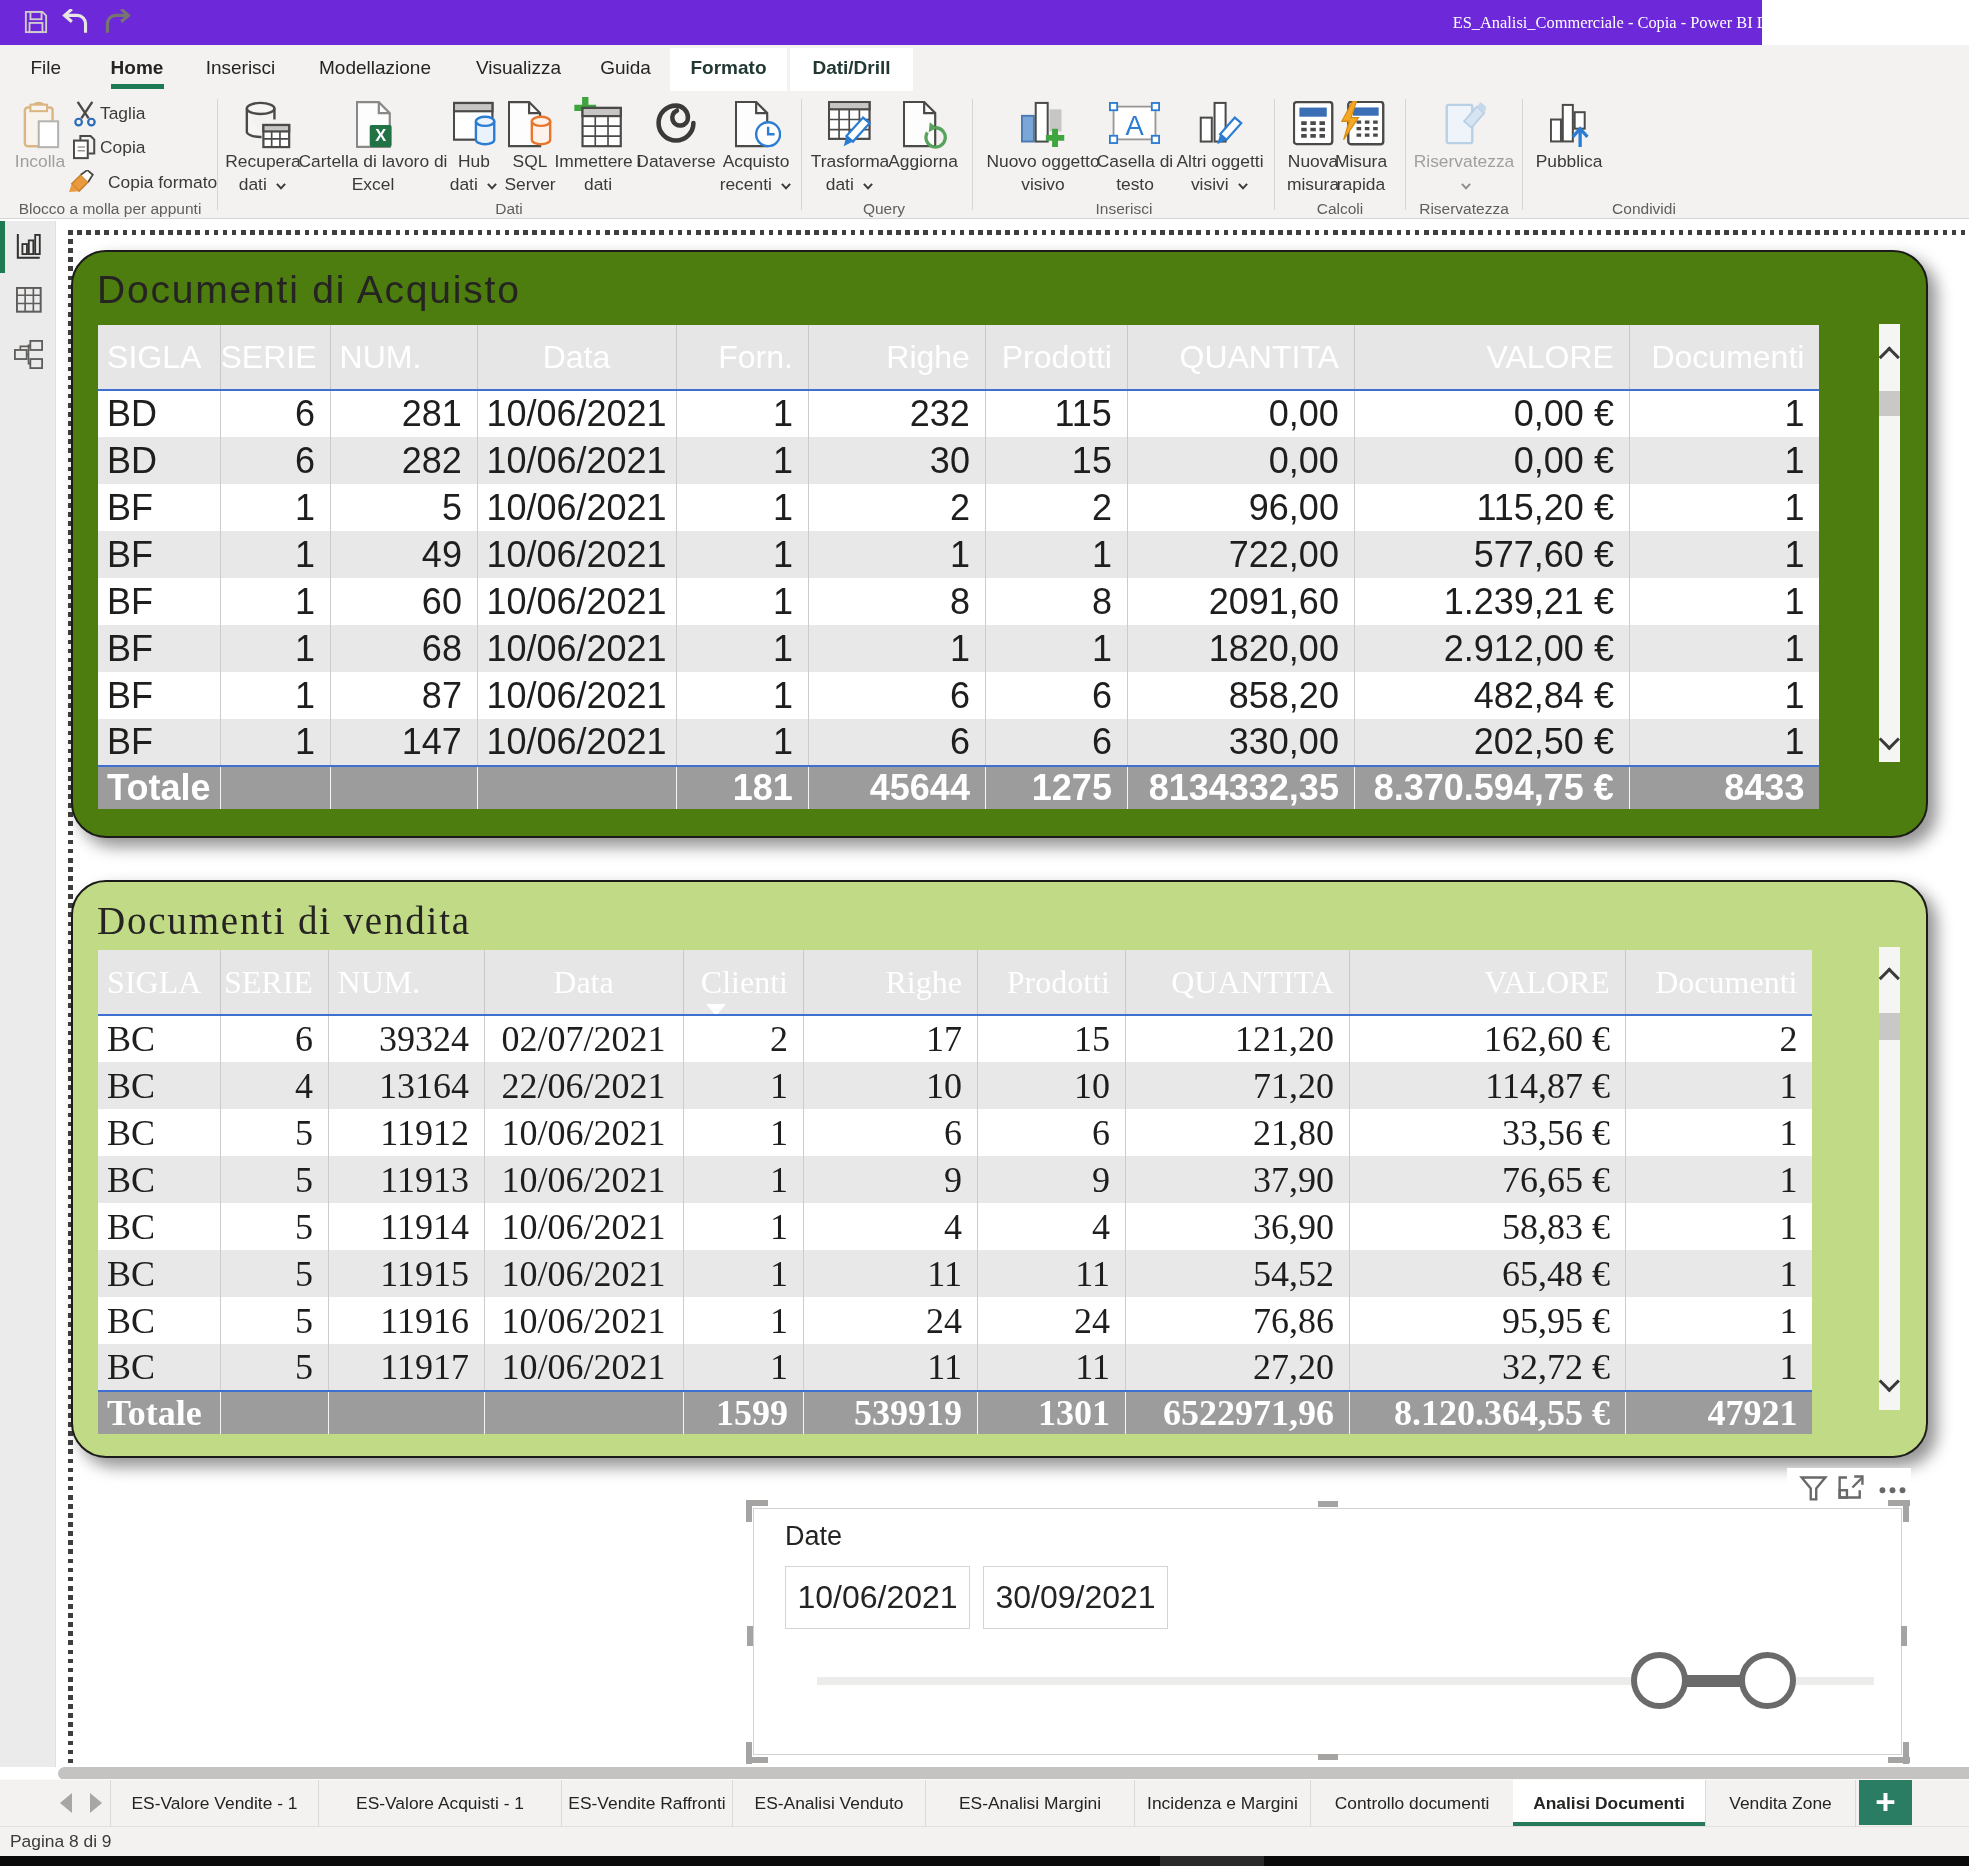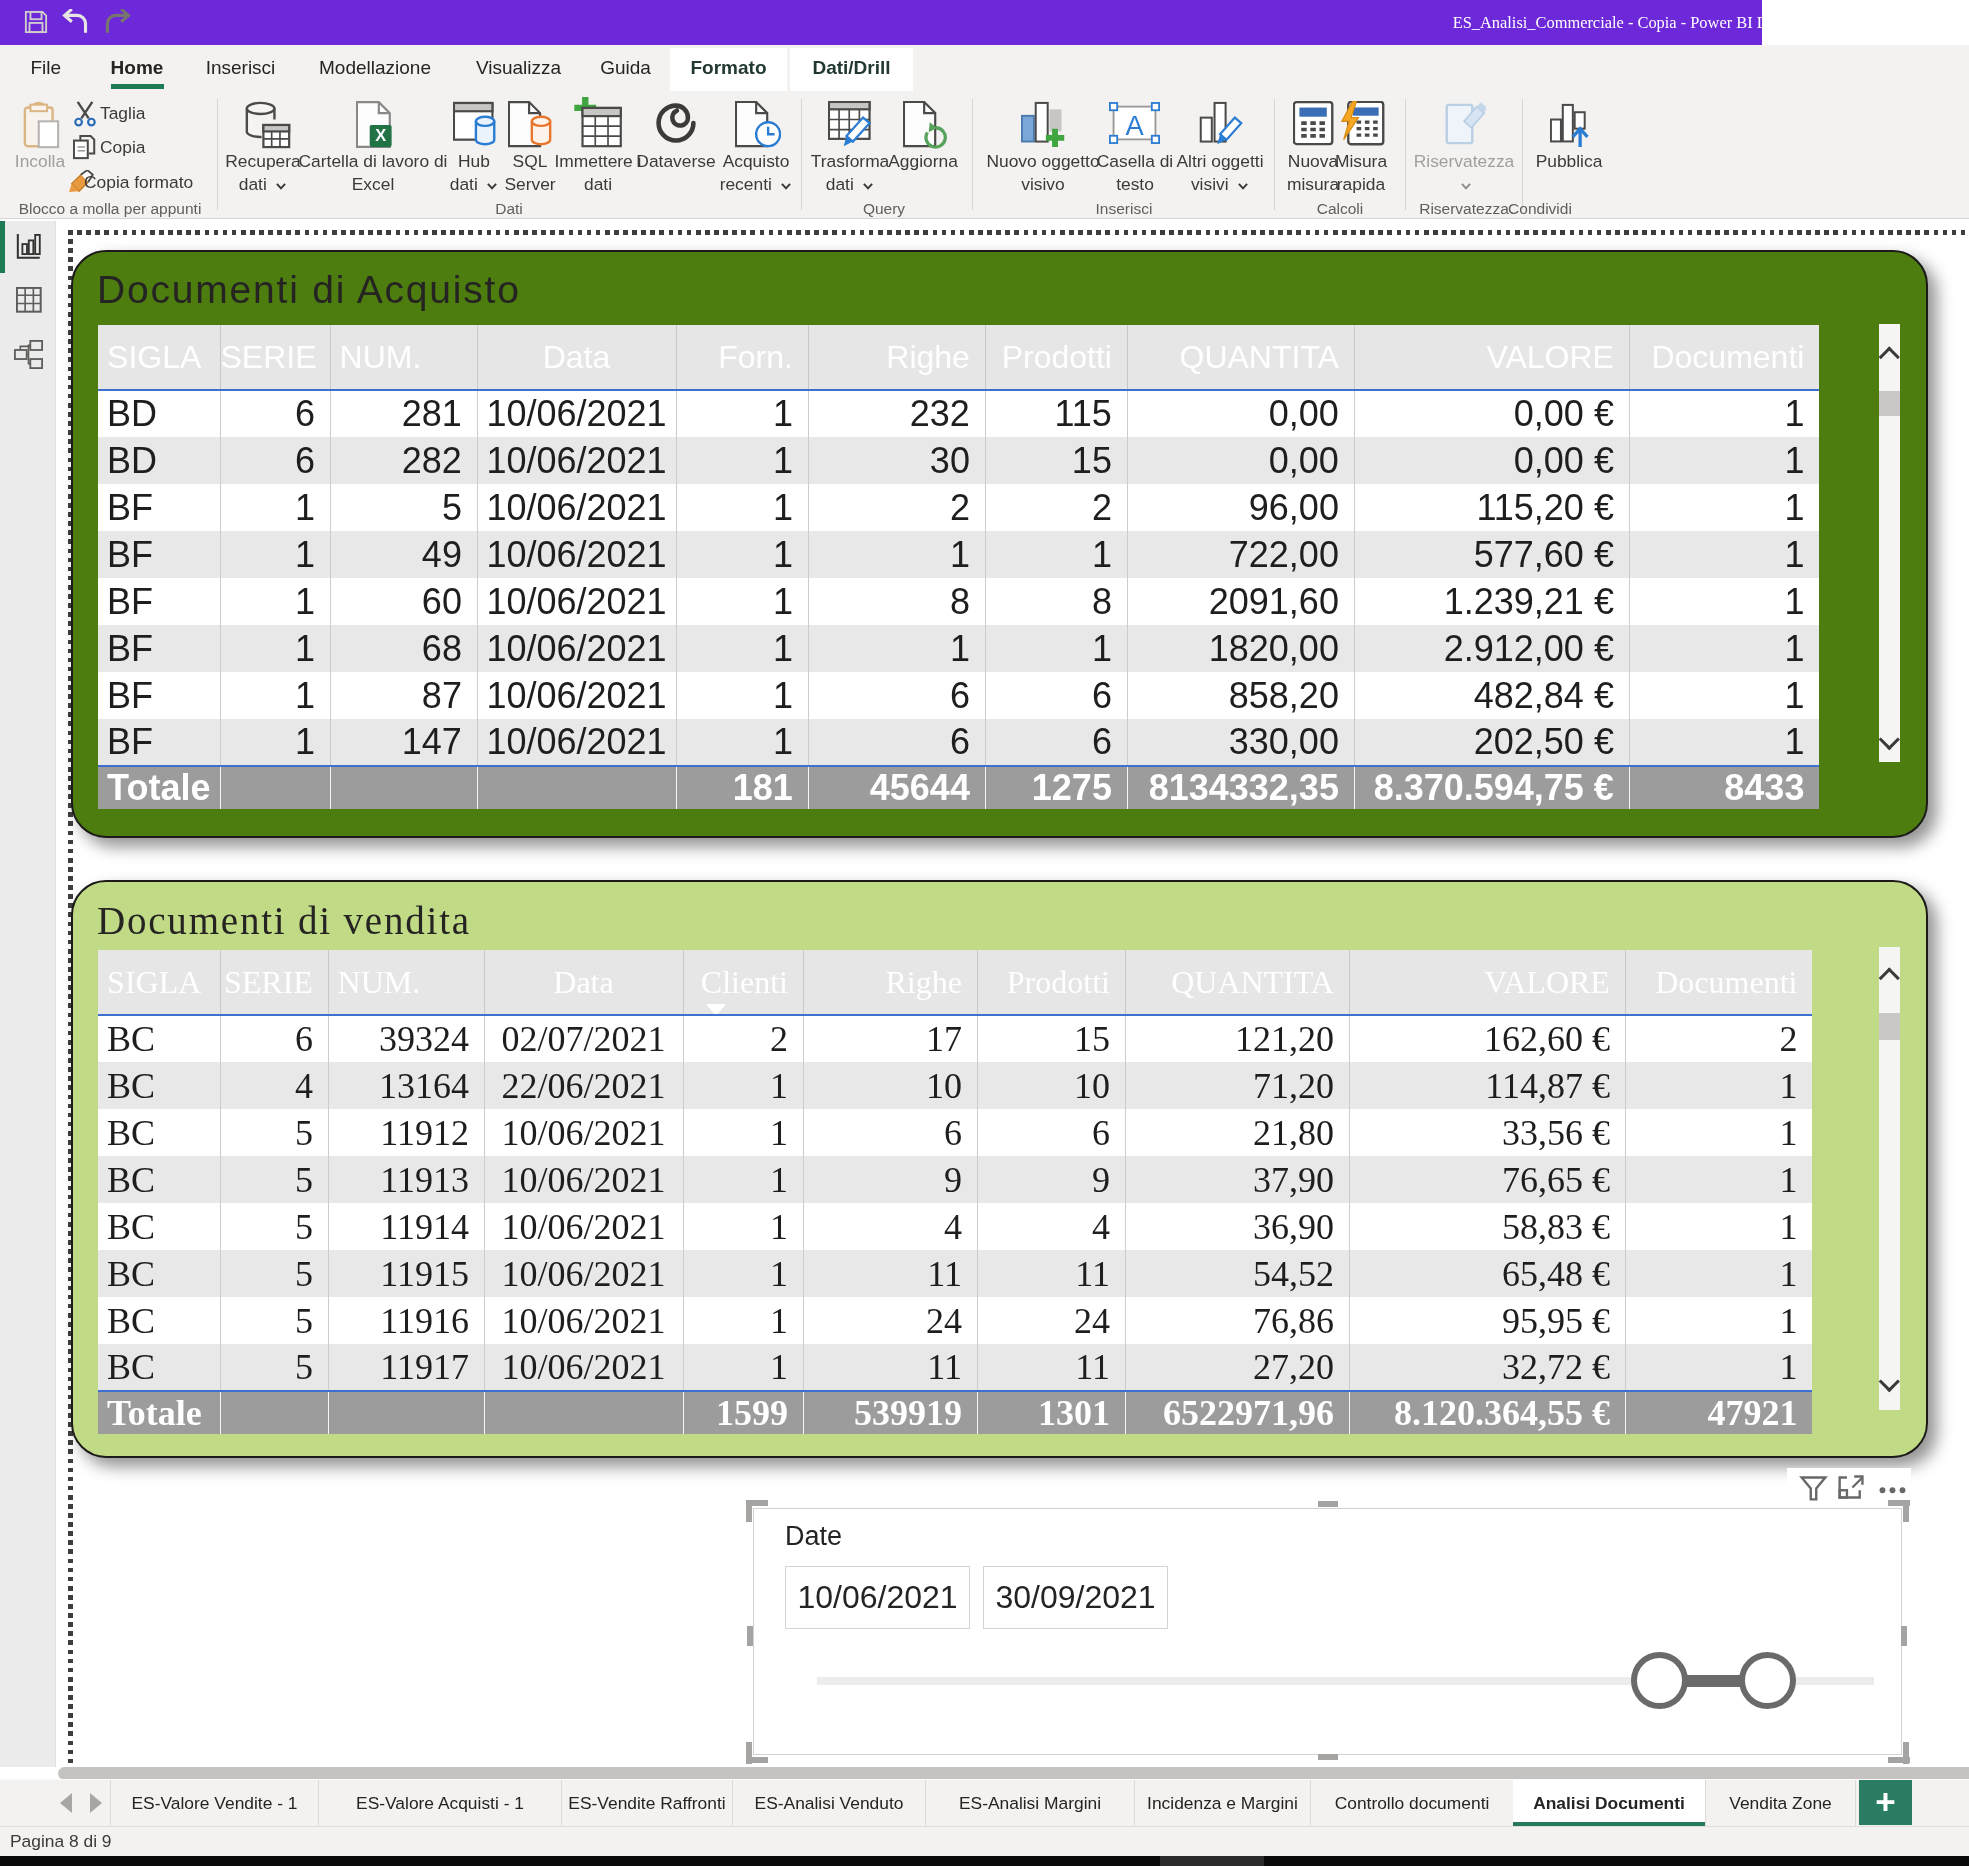--- a/index.html
+++ b/index.html
@@ -139,21 +139,21 @@
 <div class="gsep" style="left:972px"></div>
 <div class="gsep" style="left:1274px"></div>
 <div class="gsep" style="left:1405px"></div>
 <div class="gsep" style="left:1522px"></div>
 <div class="glabel" style="left:110px">Blocco a molla per appunti</div>
 <div class="glabel" style="left:509px">Dati</div>
 <div class="glabel" style="left:884px">Query</div>
 <div class="glabel" style="left:1124px">Inserisci</div>
 <div class="glabel" style="left:1340px">Calcoli</div>
 <div class="glabel" style="left:1464px">Riservatezza</div>
-<div class="glabel" style="left:1540px">Condividi</div>
+<div class="glabel" style="left:1644px">Condividi</div>
 <svg class="icon" style="left:23px;top:101px" width="37" height="48" viewBox="0 0 40 52">
     <rect x="2" y="7" width="30" height="42" rx="3" fill="#f8f3ec" stroke="#dcb584" stroke-width="2.6"></rect>
     <path d="M10 7 a7 5 0 0 1 14 0" fill="none" stroke="#dcb584" stroke-width="2.6"></path>
     <rect x="8" y="4" width="18" height="7" fill="#f8f3ec" stroke="#dcb584" stroke-width="2.2"></rect>
     <rect x="17" y="22" width="21" height="28" fill="#fff" stroke="#b5b3b1" stroke-width="2.2"></rect>
   </svg>
 <div class="blabel dis" style="left:40px;top:151px">Incolla</div>
 <svg class="icon" style="left:73px;top:101px" width="24" height="25.6" viewBox="0 0 26 28">
     <path d="M5 1 L17 19 M21 1 L9 19" stroke="#4a4a49" stroke-width="2.6" fill="none"></path>
     <circle cx="6" cy="23" r="3.6" fill="none" stroke="#2b6cb8" stroke-width="2.4"></circle>
@@ -164,21 +164,21 @@
     <rect x="1" y="6" width="15" height="19" fill="#fff" stroke="#4a4a49" stroke-width="2.2"></rect>
     <path d="M8 6 V1 h11 l4 4 v15 h-6" fill="none" stroke="#4a4a49" stroke-width="2.2"></path>
     <path d="M5 13 h8 M5 17 h8" stroke="#9a9898" stroke-width="1.6"></path>
   </svg>
 <div class="slabel" style="left:100px;top:137px">Copia</div>
 <svg class="icon" style="left:69px;top:170px" width="25.6" height="24" viewBox="0 0 28 26">
     <path d="M3 15 L13 5 L21 13 L11 23 z" fill="#ea9a3e" stroke="#c87f2a" stroke-width="1.6"></path>
     <path d="M13 5 L20 0 L26 5 L21 13" fill="#fff" stroke="#4a4a49" stroke-width="2"></path>
     <path d="M3 15 L0 24 L11 23" fill="#ea9a3e"></path>
   </svg>
-<div class="slabel" style="left:84px;top:172px">Copia formato</div>
+<div class="slabel" style="left:108px;top:172px">Copia formato</div>
 <svg class="icon" style="left:245px;top:101px" width="46" height="48" viewBox="0 0 50 52">
     <path d="M2 8 v26 a15 6 0 0 0 16 5" fill="#f6f5f4" stroke="#4a4a49" stroke-width="2.6"></path>
     <ellipse cx="17" cy="8" rx="15" ry="6" fill="#f6f5f4" stroke="#4a4a49" stroke-width="2.6"></ellipse>
     <path d="M32 8 v12" stroke="#4a4a49" stroke-width="2.6"></path>
     <rect x="20" y="26" width="28" height="24" fill="#fff" stroke="#4a4a49" stroke-width="2.4"></rect>
     <rect x="20" y="26" width="28" height="7" fill="#c8c6c4" stroke="#4a4a49" stroke-width="2.4"></rect>
     <path d="M20 41 h28 M29 33 v17 M38 33 v17" stroke="#4a4a49" stroke-width="1.8"></path>
   </svg>
 <div class="blabel l1" style="left:263px">Recupera</div>
 <div class="blabel l2" style="left:263px">dati <svg style="margin-left:3.7px" width="12" height="8.2" viewBox="0 0 13 9">

